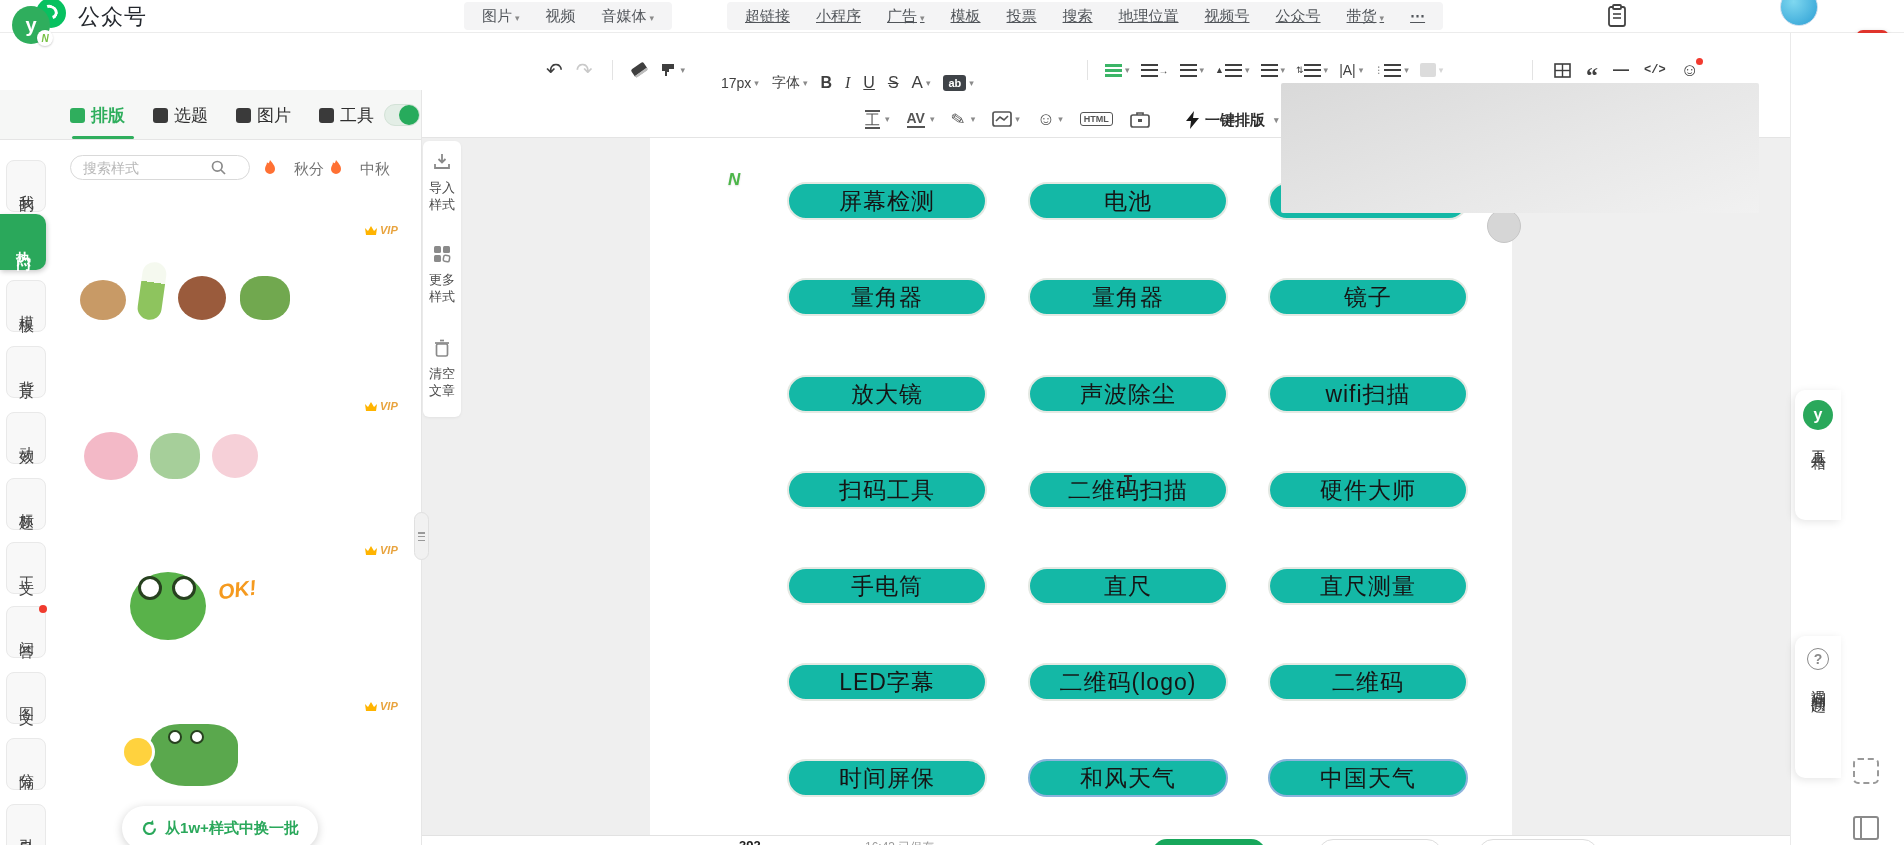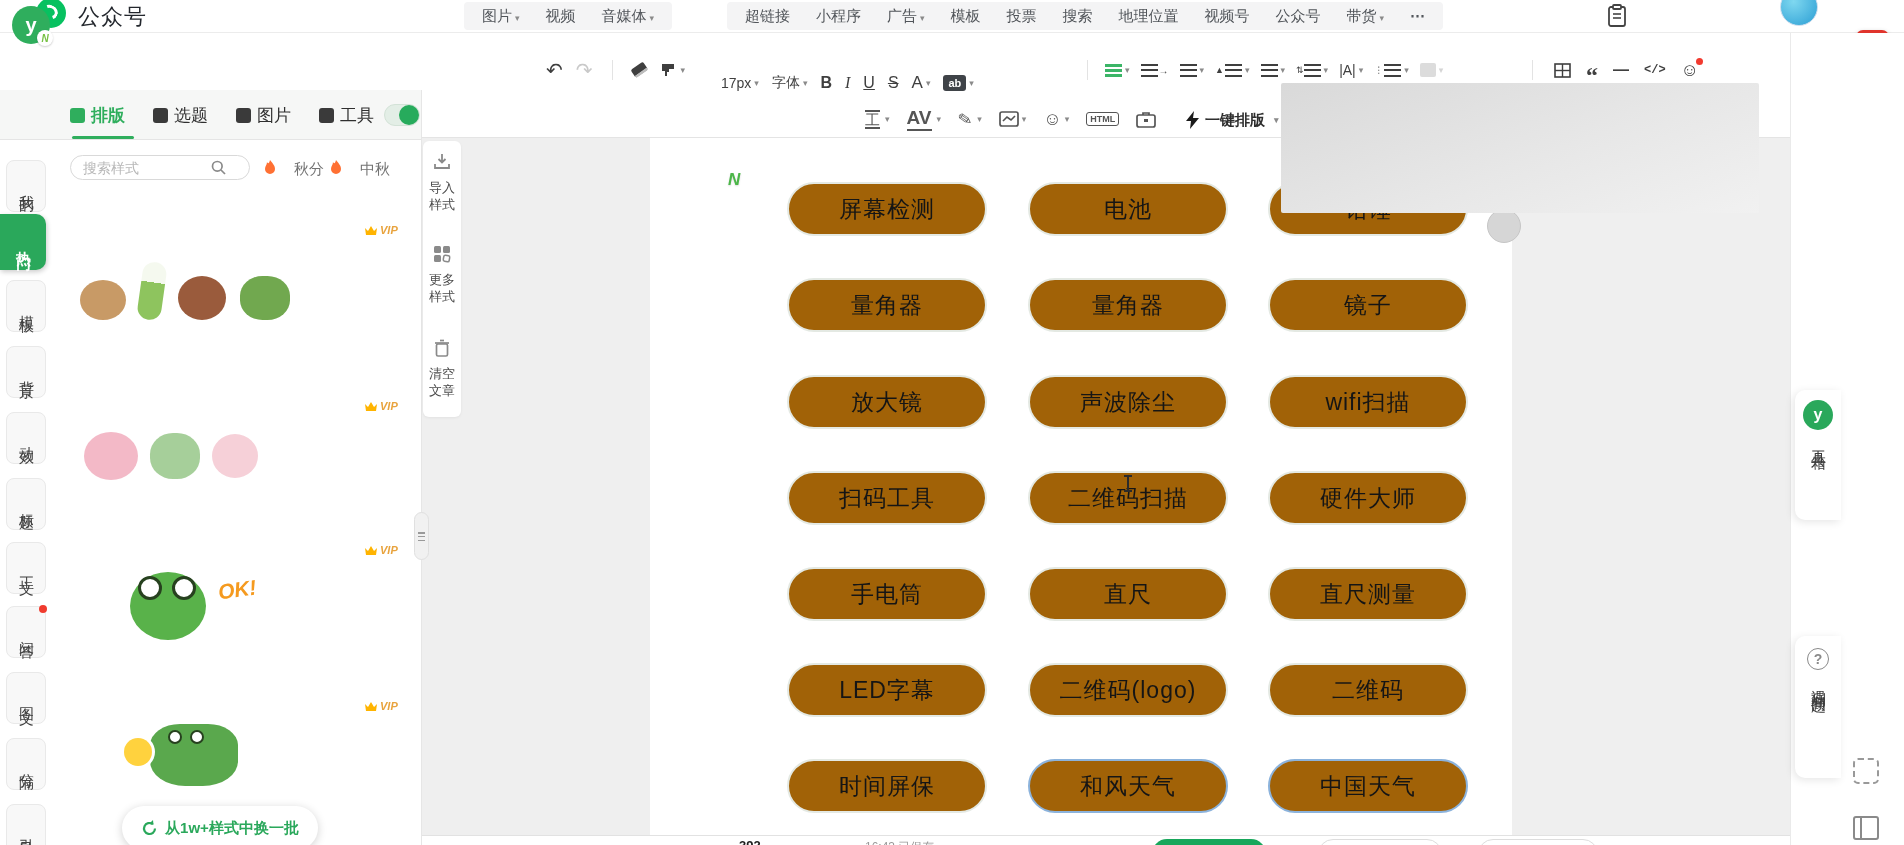--- a/index.html
+++ b/index.html
@@ -47,22 +47,22 @@
 
   
   #blurbox { left:1281px; top:83px; width:478px; height:130px; z-index:30;
              background:linear-gradient(160deg,#d9d9d9,#e7e7e7 55%,#f1f1f1); border-radius:2px; }
   #floater { left:1487px; top:209px; width:34px; height:34px; border-radius:50%;
              background:#d6d6d6; border:1px solid #c6c6c6; z-index:29; }
 
   
   #canvas-bg { left:421px; top:138px; width:1369px; height:707px; background:#efefef; }
   #page { left:650px; top:138px; width:862px; height:697px; background:#fff; }
-  .pill { position:absolute; width:200px; height:54px; border:2px solid #e4e9e3; border-radius:28px;
-          background:#a16207; display:flex; align-items:center; justify-content:center;
+  .pill { position:absolute; width:200px; height:38px; border:2px solid #e4e9e3; border-radius:28px;
+          background:#14b8a6; display:flex; align-items:center; justify-content:center;
           font-size:23px; color:#151515; letter-spacing:1px; cursor:pointer; }
   .pill.blue { border-color:#8cb3dc; }
   #n-icon { left:78px; top:32px; font-size:17px; font-weight:bold; color:#4cb649; font-style:italic;
             text-shadow:0 1px 2px rgba(0,0,0,.15); }
   #cursor { left:477px; top:337px; width:2px; height:17px; background:#2b2b2b; }
   #cursor:before, #cursor:after { content:""; position:absolute; left:-3px; width:8px; height:2px; background:#2b2b2b; }
   #cursor:after { bottom:0; }
 
   
   #bottombar { left:421px; top:835px; width:1369px; height:10px; background:#fff; border-top:1px solid #e2e2e2; overflow:hidden; }
@@ -144,21 +144,21 @@
         <i></i>
       </span>
     <span id="brand" class="abs">公众号</span>
 
     <div class="abs flex navgroup" style="left:464px;">
       <span class="navitem"><span>图片</span><span class="caret">▾</span></span>
       <span class="navitem">视频</span>
       <span class="navitem"><span>音媒体</span><span class="caret">▾</span></span>
     </div>
 
-    <div class="abs flex navgroup" style="left:727px; ">
+    <div class="abs flex navgroup" style="left:727px; text-decoration:underline;">
       <span class="navitem">超链接</span>
       <span class="navitem">小程序</span>
       <span class="navitem"><span>广告</span><span class="caret">▾</span></span>
       <span class="navitem">模板</span>
       <span class="navitem">投票</span>
       <span class="navitem">搜索</span>
       <span class="navitem">地理位置</span>
       <span class="navitem">视频号</span>
       <span class="navitem">公众号</span>
       <span class="navitem"><span>带货</span><span class="caret">▾</span></span>
@@ -278,21 +278,21 @@
           <span>☺</span>
           <i class="reddot"></i>
         </span>
     </div>
 
     <div class="tbrow" style="left:444px; top:68px; gap:17px;">
       <span class="ticon" style="font-size:15px; color:#555; border-top:2px solid #555; border-bottom:2px solid #555; line-height:15px;">
           <span>工</span>
         </span>
       <span class="caret" style="margin-left:-12px;">▾</span>
-      <span class="ticon" style="font-size:19px; color:#555; border-bottom:2px solid #555; font-weight:bold;">
+      <span class="ticon" style="font-size:14px; color:#555; border-bottom:2px solid #555; font-weight:bold;">
           <span>AV</span>
         </span>
       <span class="caret" style="margin-left:-12px;">▾</span>
       <span class="ticon" style="font-size:17px; color:#555; transform:rotate(-10deg);">
           <span>✎</span>
         </span>
       <span class="caret" style="margin-left:-12px;">▾</span>
       <span class="ticon">
         <svg width="20" height="16" viewBox="0 0 20 16">
             <rect x="1" y="1" width="18" height="14" rx="2" fill="none" stroke="#555" stroke-width="1.7"></rect>

